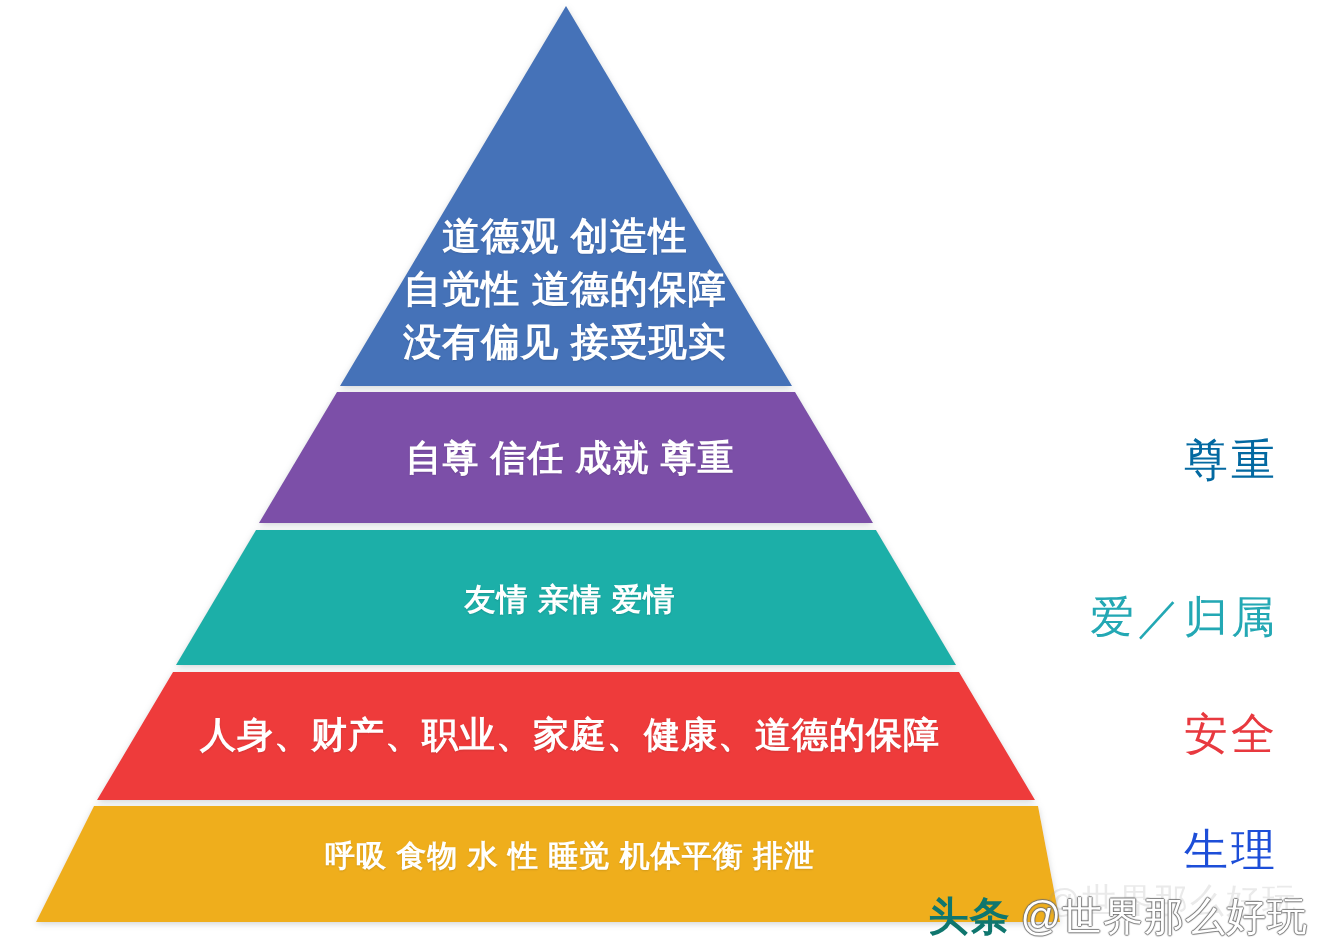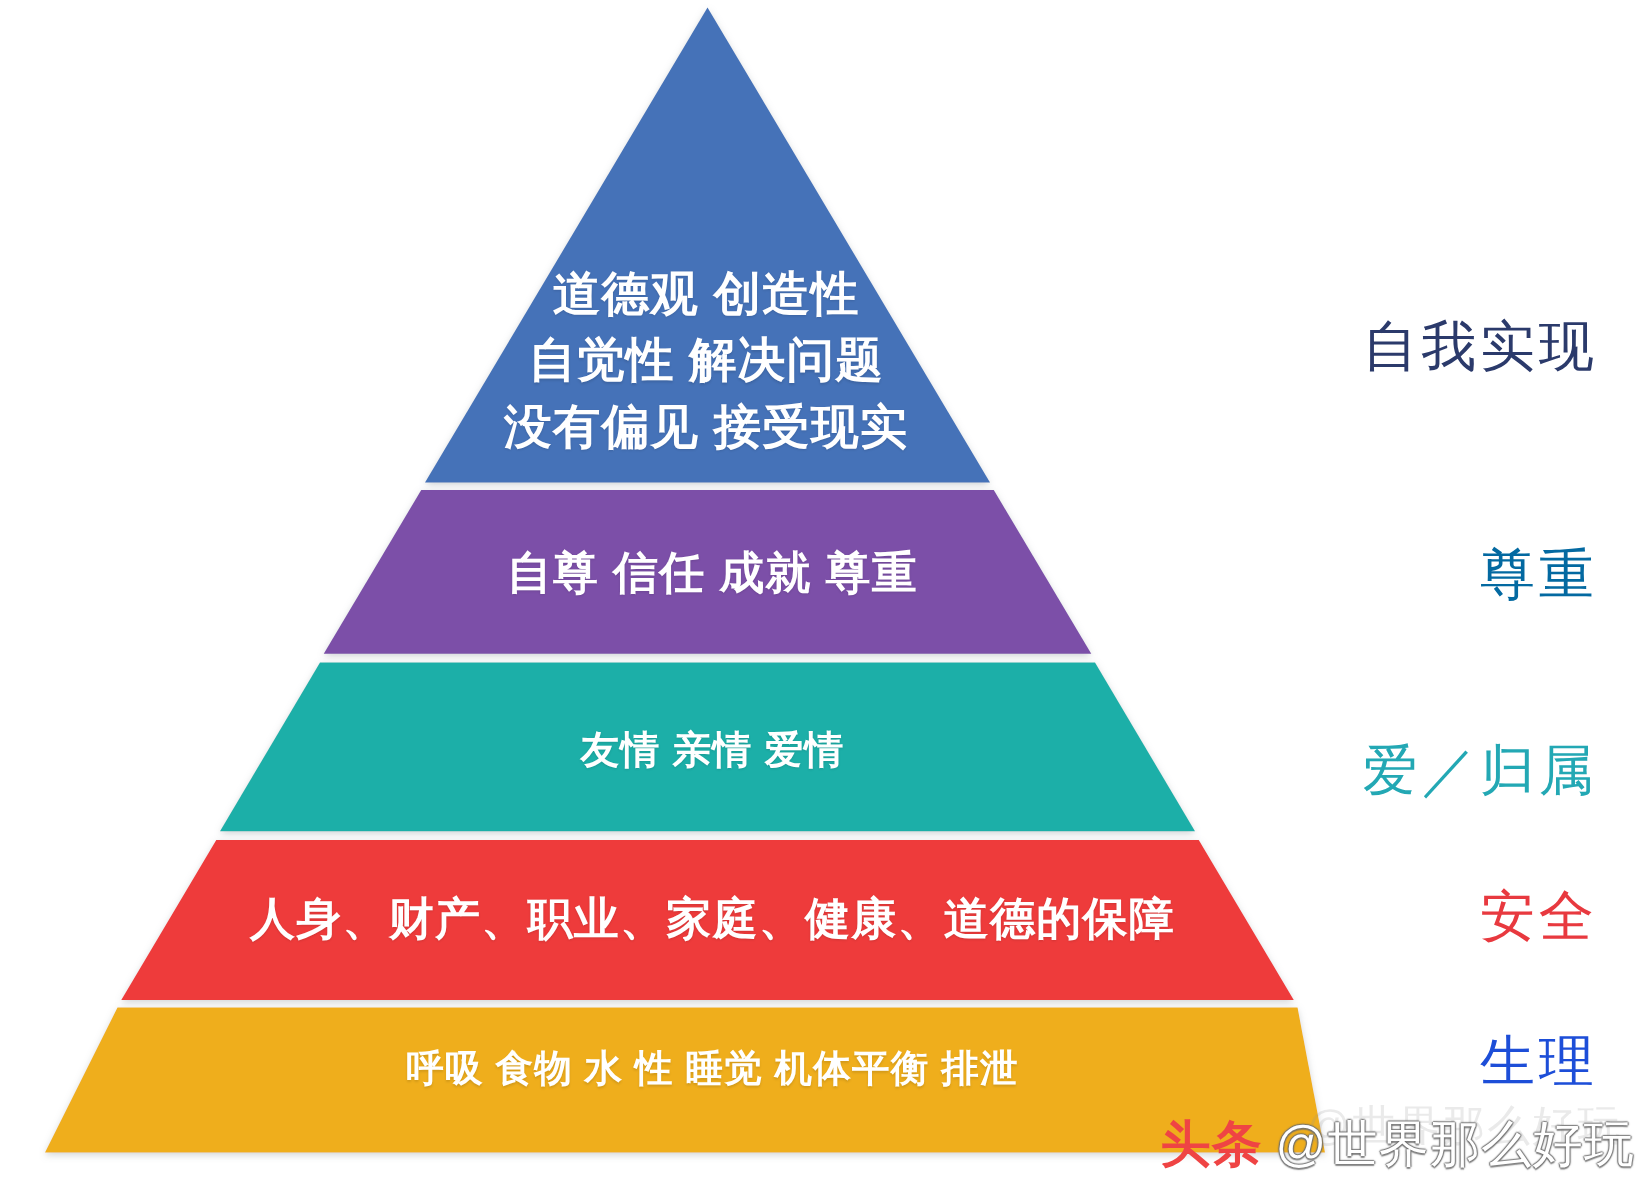--- a/index.html
+++ b/index.html
@@ -95,21 +95,21 @@
     bottom: 6px;
     display: flex;
     align-items: center;
     font-size: 40px;
     font-weight: 700;
     letter-spacing: 1px;
     line-height: 1;
     white-space: nowrap;
   }
   #watermark-brand {
-    color: #ef4444;
+    color: #0f766e;
     font-weight: 700;
     margin-right: 10px;
   }
   #watermark-handle {
     color: #ffffff;
     font-weight: 400;
     text-shadow:
       0 0 1px rgba(110,110,110,0.95),
       1px 0 1px rgba(110,110,110,0.8),
       -1px 0 1px rgba(110,110,110,0.8),
@@ -145,41 +145,40 @@
 
     <polygon points="256,530 876,530 956,665 176,665" fill="#1fafa8" filter="url(#tierShadow)"></polygon>
 
     <polygon points="173,672 959,672 1035,800 97,800" fill="#ee3b3b" filter="url(#tierShadow)"></polygon>
 
     <polygon points="94,806 1038,806 1060,922 36,922" fill="#efae1a" filter="url(#tierShadow)"></polygon>
   </svg>
 
   <div class="tier-text" id="tier-label-self">
     <span class="tier-line">道德观 创造性</span>
-    <span class="tier-line">自觉性 解决问题</span>
+    <span class="tier-line">自觉性 道德的保障</span>
     <span class="tier-line">没有偏见 接受现实</span>
   </div>
 
   <div class="tier-text" id="tier-label-esteem">
     <span class="tier-line">自尊 信任 成就 尊重</span>
   </div>
 
   <div class="tier-text" id="tier-label-love">
     <span class="tier-line">友情 亲情 爱情</span>
   </div>
 
   <div class="tier-text" id="tier-label-safety">
     <span class="tier-line">人身、财产、职业、家庭、健康、道德的保障</span>
   </div>
 
   <div class="tier-text" id="tier-label-physio">
     <span class="tier-line">呼吸 食物 水 性 睡觉 机体平衡 排泄</span>
   </div>
 
-  <div class="side-label" id="side-self">自我实现</div>
   <div class="side-label" id="side-esteem">尊重</div>
   <div class="side-label" id="side-love">爱／归属</div>
   <div class="side-label" id="side-safety">安全</div>
   <div class="side-label" id="side-physio">生理</div>
 
   <div id="watermark-ghost">@世界那么好玩</div>
   <div id="watermark">
     <span id="watermark-brand">头条</span>
     <span id="watermark-handle">@世界那么好玩</span>
   </div>

